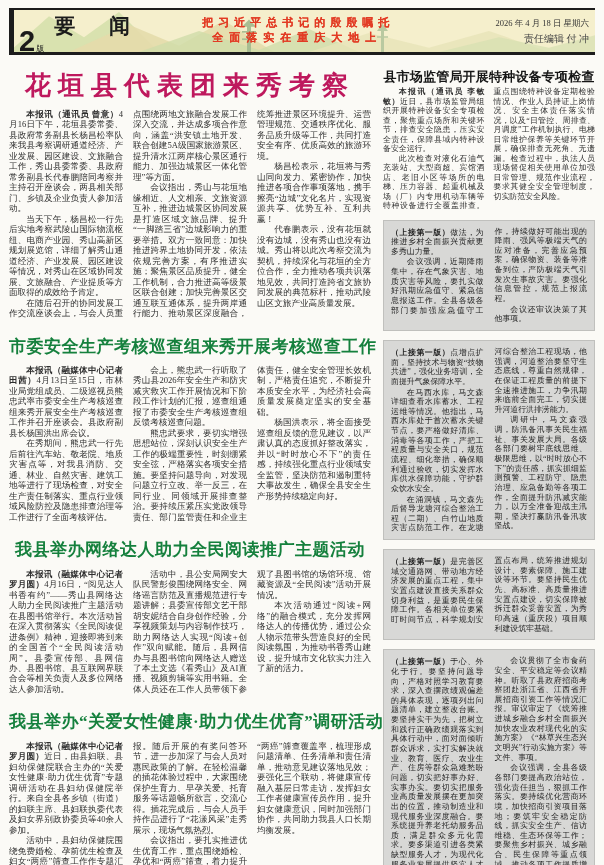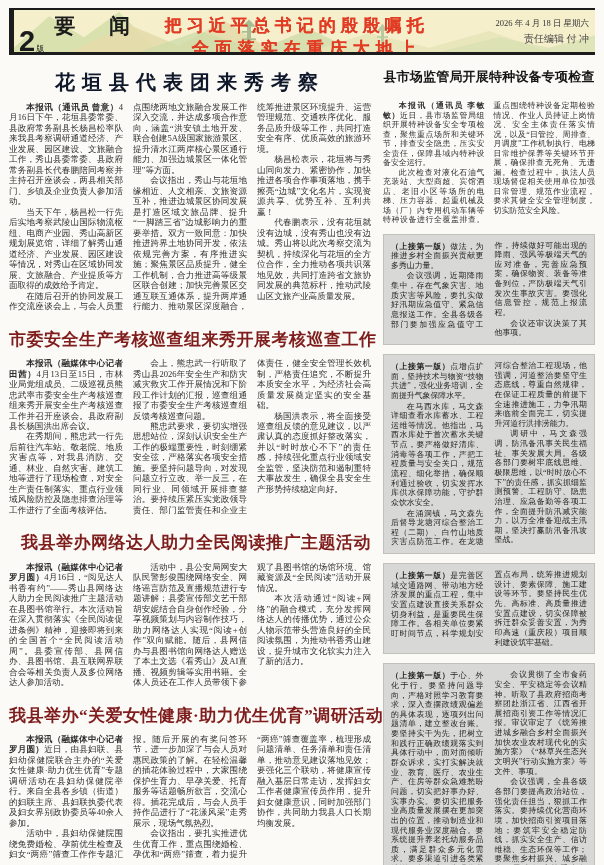--- a/index.html
+++ b/index.html
@@ -26,51 +26,51 @@
   .masthead svg.art{position:absolute;left:0;top:0;width:100%;height:100%;}
   .mast-left{
     position:absolute;left:10px;top:4px;display:flex;align-items:flex-end;
     font-family:"Liberation Sans","DejaVu Sans",sans-serif;color:#1b1b1b;z-index:2;
   }
   .page-no{font-size:29px;font-weight:700;line-height:1;}
   .edition{font-size:8px;margin:0 10px 2px 1px;}
   .section-title{font-size:21px;font-weight:700;letter-spacing:14px;line-height:1.1;margin-bottom:19px;white-space:nowrap;}
   .slogan{
     position:absolute;left:50%;top:5px;transform:translateX(-52%);
-    text-align:center;z-index:2;
+    text-align:left;z-index:2;
     font-family:"Liberation Sans","DejaVu Sans",sans-serif;
-    font-weight:700;color:#e23b24;font-size:17px;line-height:1.35;
+    font-weight:700;color:#e23b24;font-size:11px;line-height:1.35;
     text-shadow:0 0 .4px #e23b24;
     white-space:nowrap;
   }
   .slogan .l1{letter-spacing:5px;}
   .slogan .l2{letter-spacing:6px;transform:translateX(10px);display:block;}
   .mast-right{
     position:absolute;right:6px;top:7px;text-align:right;z-index:2;
     font-size:8.5px;color:#333;line-height:1.6;
     font-family:"Liberation Serif","DejaVu Serif",serif;
   }
   .mast-right .editor{font-size:10px;color:#444;}
   
   .content{display:flex;gap:12px;padding:0 9px;margin-top:2px;}
   .col-left{width:362px;flex:none;}
   .col-right{flex:1;min-width:0;}
   
   .headline-main{
     margin:14px 0 8px 0;text-align:center;
-    font-size:20px;font-weight:900;color:#0f172a;
+    font-size:26px;font-weight:900;color:#be185d;
     letter-spacing:7px;line-height:1.15;white-space:nowrap;
   }
   .headline-sub{
-    margin:18px 0 8px 0;text-align:right;
-    font-size:17px;font-weight:900;color:#7f1d1d;
+    margin:18px 0 8px 0;text-align:center;
+    font-size:17px;font-weight:900;color:#15803d;
     letter-spacing:.5px;line-height:1.2;white-space:nowrap;
   }
   .headline-side{
-    margin:12px 0 16px 0;text-align:center;
+    margin:12px 0 2px 0;text-align:center;
     font-size:13px;font-weight:900;color:#161616;
     letter-spacing:.2px;line-height:1.25;white-space:nowrap;
   }
   
   .body3{
     column-count:3;column-gap:10px;
     font-size:8.6px;line-height:1.22;text-align:justify;color:#2f2f2f;
   }
   .body2{
     column-count:2;column-gap:9px;

